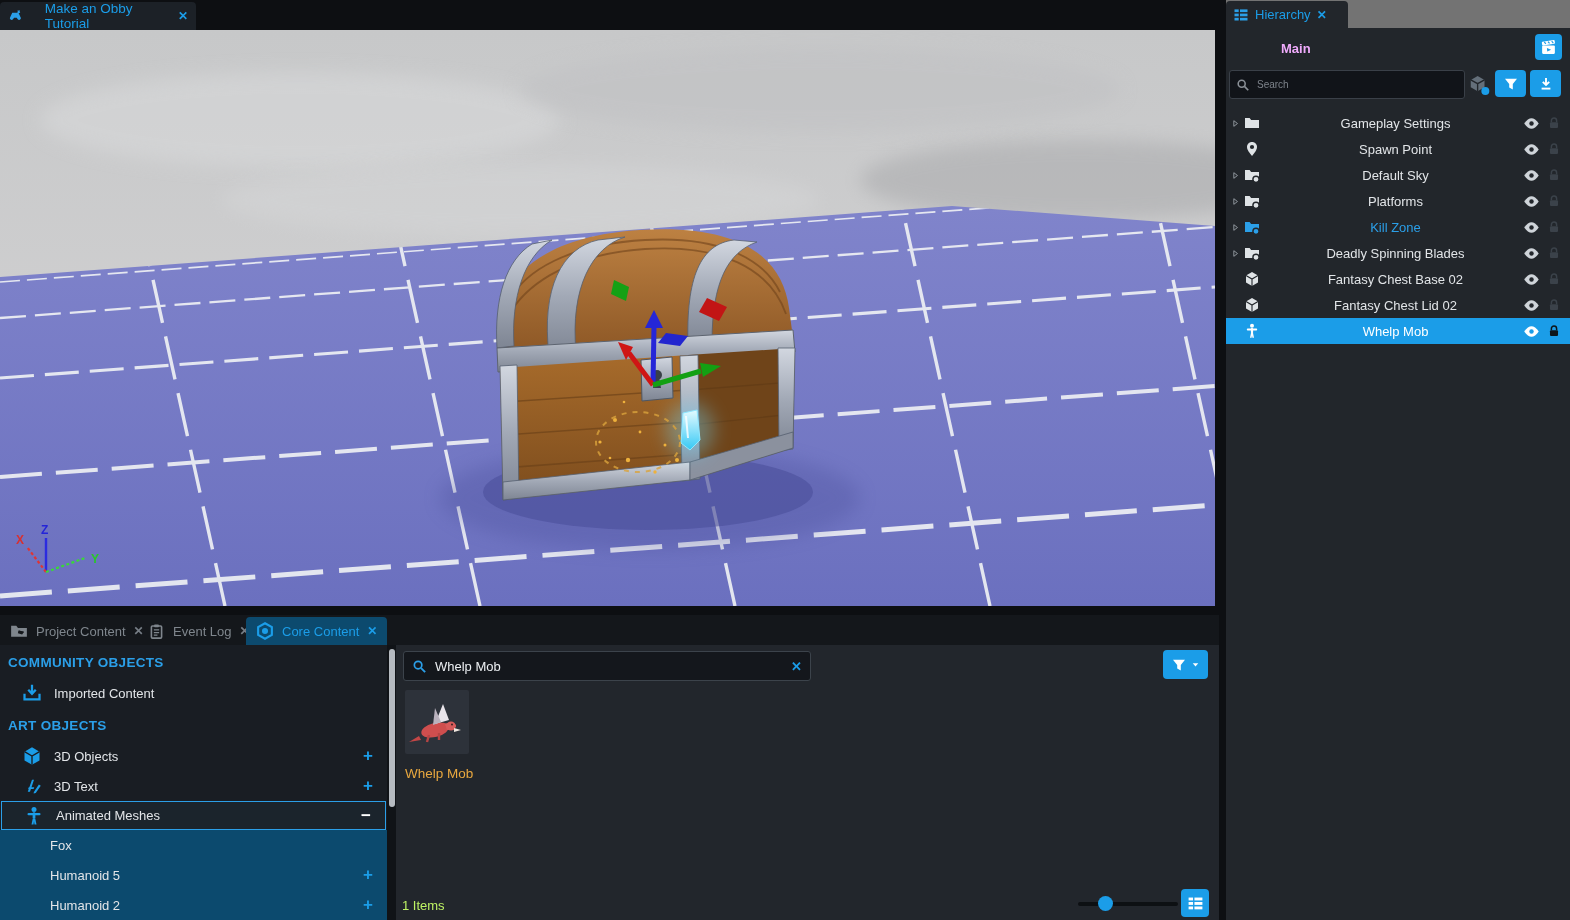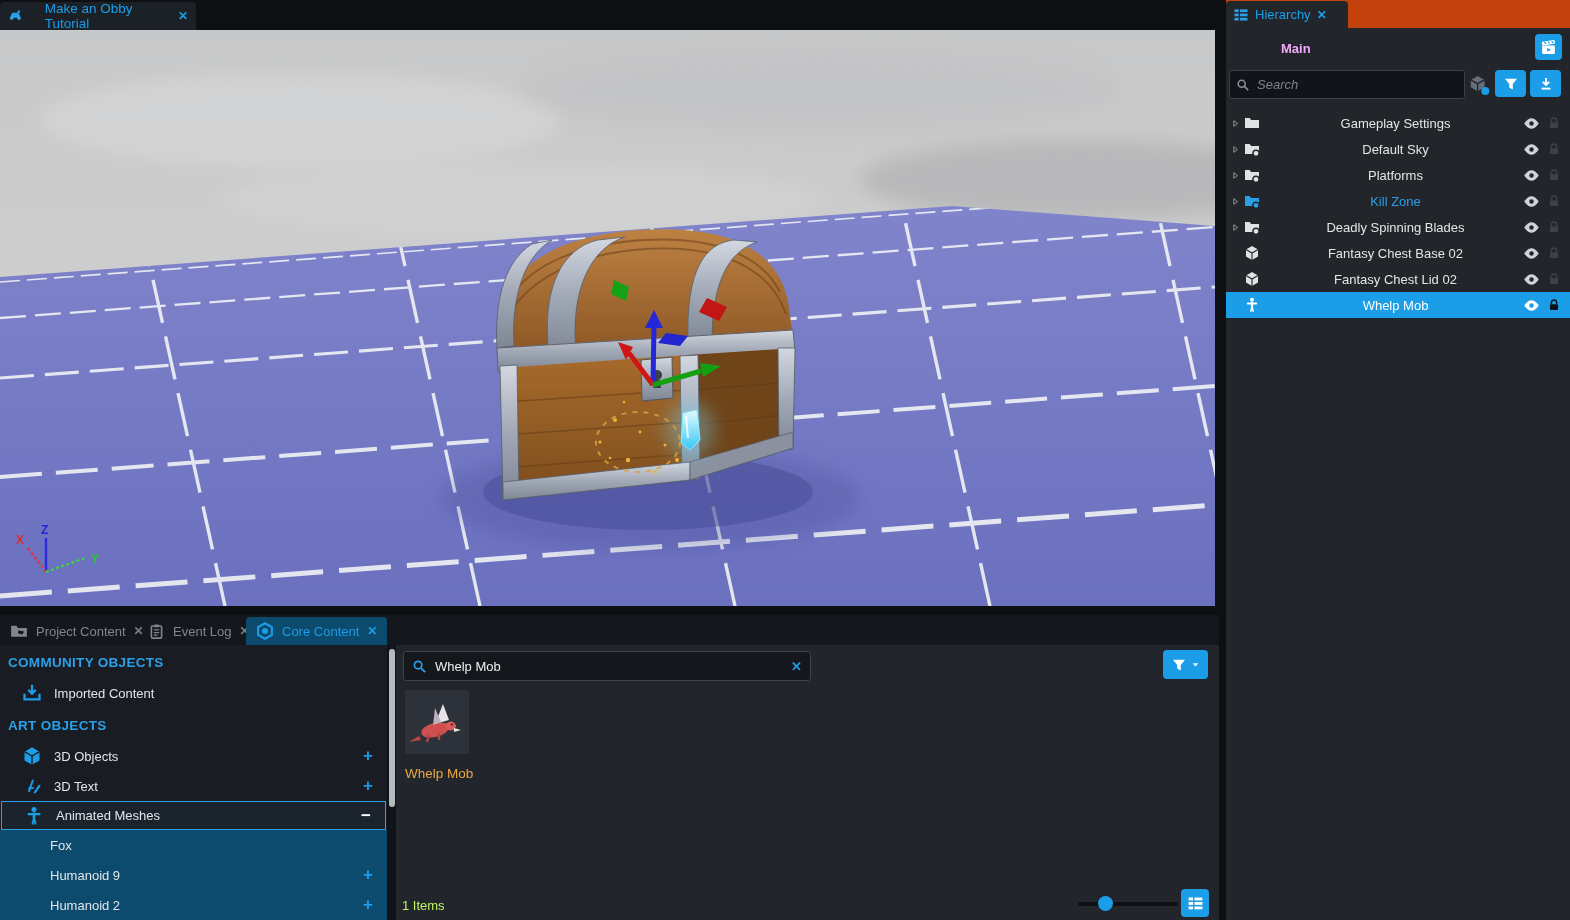--- a/index.html
+++ b/index.html
@@ -16,33 +16,33 @@
   .maintab .lbl{color:var(--blue);font-size:13.5px;}
   .closex{color:var(--blue);font-size:12px;font-weight:bold;cursor:pointer;}
   .closex.gray{color:#767d85;}
 
   
   #viewport{left:0;top:30px;width:1215px;height:576px;background:#b9babc;overflow:hidden;}
 
   
   #rgap{left:1215px;top:0;width:11px;height:920px;background:#0d0f12;}
   #hier{left:1226px;top:0;width:344px;height:920px;background:#0d0f12;}
-  #hiertabbar{position:relative;height:28px;background:#c2410c;}
+  #hiertabbar{position:relative;height:28px;background:#737373;}
   .hiertab{position:absolute;left:0;top:1px;height:27px;width:108px;background:var(--panel);
            border-radius:4px 4px 0 0;display:flex;align-items:center;gap:6px;padding:0 7px;}
   .hiertab .lbl{color:var(--blue);font-size:13px;}
   #hierbody{position:absolute;left:0;top:28px;width:344px;height:892px;background:var(--panel);}
   #mainlabel{position:absolute;left:11px;top:13px;color:#f0abfc;font-size:13px;font-weight:bold;margin-left:44px;}
   .bluebtn{position:absolute;background:var(--blue);border-radius:4px;display:flex;
            align-items:center;justify-content:center;cursor:pointer;}
   #scenebtn{right:8px;top:6px;width:27px;height:26px;}
   #hsearch{position:absolute;left:3px;top:42px;width:222px;height:27px;background:#111419;
            border:1px solid #3a4048;border-radius:3px;display:flex;align-items:center;padding:0 6px;gap:5px;}
-  #hsearch input{background:transparent;border:none;outline:none;color:#ef4444;font-size:13px;width:170px;
-                 font-family:"Liberation Sans",sans-serif;font-style:italic;}
+  #hsearch input{background:transparent;border:none;outline:none;color:#ef4444;font-size:10px;width:170px;
+                 font-family:"Liberation Sans",sans-serif;}
   #hsearch input::placeholder{color:#7d838b;}
   #cubedot{position:absolute;right:80px;top:46px;}
   #hfilterbtn{right:44px;top:42px;width:31px;height:27px;}
   #hcollapsebtn{right:9px;top:42px;width:31px;height:27px;}
 
   #hrows{position:absolute;left:0;top:82px;width:344px;text-align:center;}
   .hrow{height:26px;display:flex;align-items:center;padding:0 0 0 3px;}
   .hrow .arrowbox{width:12px;display:flex;justify-content:center;}
   .hrow .hicon{width:16px;height:16px;margin:0 6px 0 3px;color:#dfe3e6;}
   .hrow .hlabel{font-size:13px;color:#e2e5e8;flex:1;padding-left:2px;}
@@ -398,45 +398,58 @@
             </svg>
           <span class="hlabel">Gameplay Settings</span>
           <svg class="heye">
               <use href="#sym-eye"></use>
             </svg>
           <svg class="hlock">
               <use href="#sym-lock"></use>
             </svg>
         </div>
         <div class="hrow">
-          <span class="arrowbox">
-              <svg class="exp">
-                <use href="#sym-expand"></use>
-              </svg>
-            </span>
+          <span class="arrowbox"></span>
           <svg class="hicon">
-              <use href="#sym-folder-group"></use>
-            </svg>
-          <span class="hlabel">Default Sky</span>
+              <use href="#sym-spawn"></use>
+            </svg>
+          <span class="hlabel">Spawn Point</span>
           <svg class="heye">
               <use href="#sym-eye"></use>
             </svg>
           <svg class="hlock">
               <use href="#sym-lock"></use>
             </svg>
         </div>
         <div class="hrow">
           <span class="arrowbox">
               <svg class="exp">
                 <use href="#sym-expand"></use>
               </svg>
             </span>
           <svg class="hicon">
               <use href="#sym-folder-group"></use>
             </svg>
+          <span class="hlabel">Default Sky</span>
+          <svg class="heye">
+              <use href="#sym-eye"></use>
+            </svg>
+          <svg class="hlock">
+              <use href="#sym-lock"></use>
+            </svg>
+        </div>
+        <div class="hrow">
+          <span class="arrowbox">
+              <svg class="exp">
+                <use href="#sym-expand"></use>
+              </svg>
+            </span>
+          <svg class="hicon">
+              <use href="#sym-folder-group"></use>
+            </svg>
           <span class="hlabel">Platforms</span>
           <svg class="heye">
               <use href="#sym-eye"></use>
             </svg>
           <svg class="hlock">
               <use href="#sym-lock"></use>
             </svg>
         </div>
         <div class="hrow bluetext">
           <span class="arrowbox">
@@ -569,21 +582,21 @@
             <use href="#sym-humanoid"></use>
           </svg>
         <span>Animated Meshes</span>
         <span class="minus">−</span>
       </div>
       <div id="subitems">
         <div class="srow">
           <span>Fox</span>
         </div>
         <div class="srow">
-          <span>Humanoid 9</span>
+          <span>Humanoid 5</span>
           <span class="plus">+</span>
         </div>
         <div class="srow">
           <span>Humanoid 2</span>
           <span class="plus">+</span>
         </div>
       </div>
     </div>
     <div id="bdivider"></div>
     <div id="bscroll"></div>

